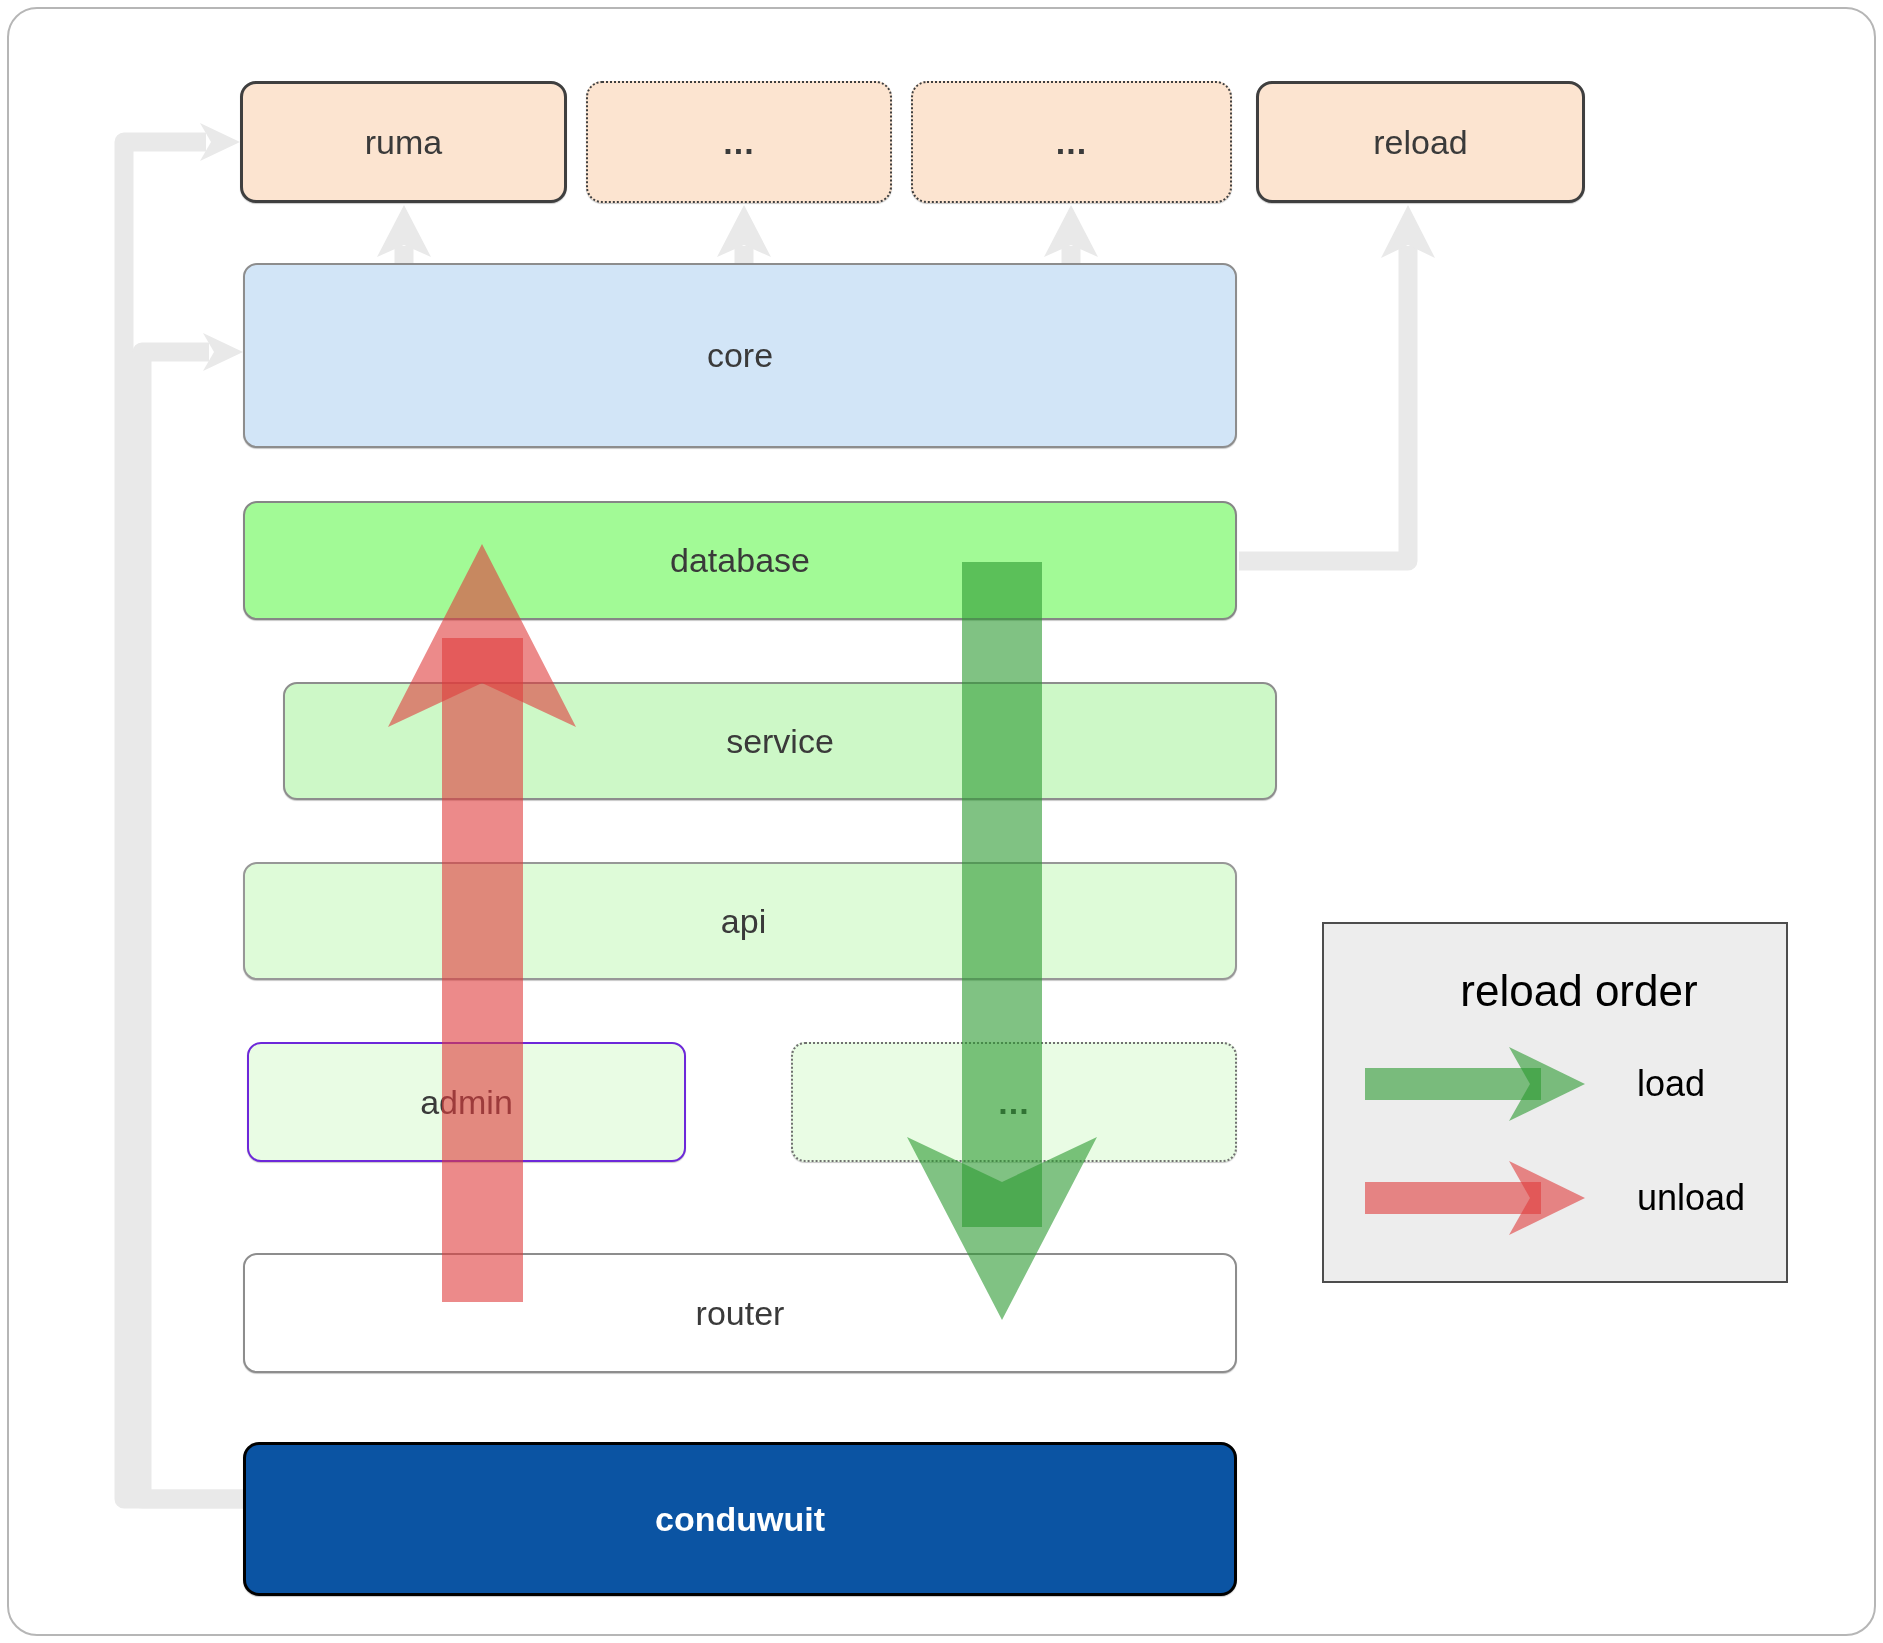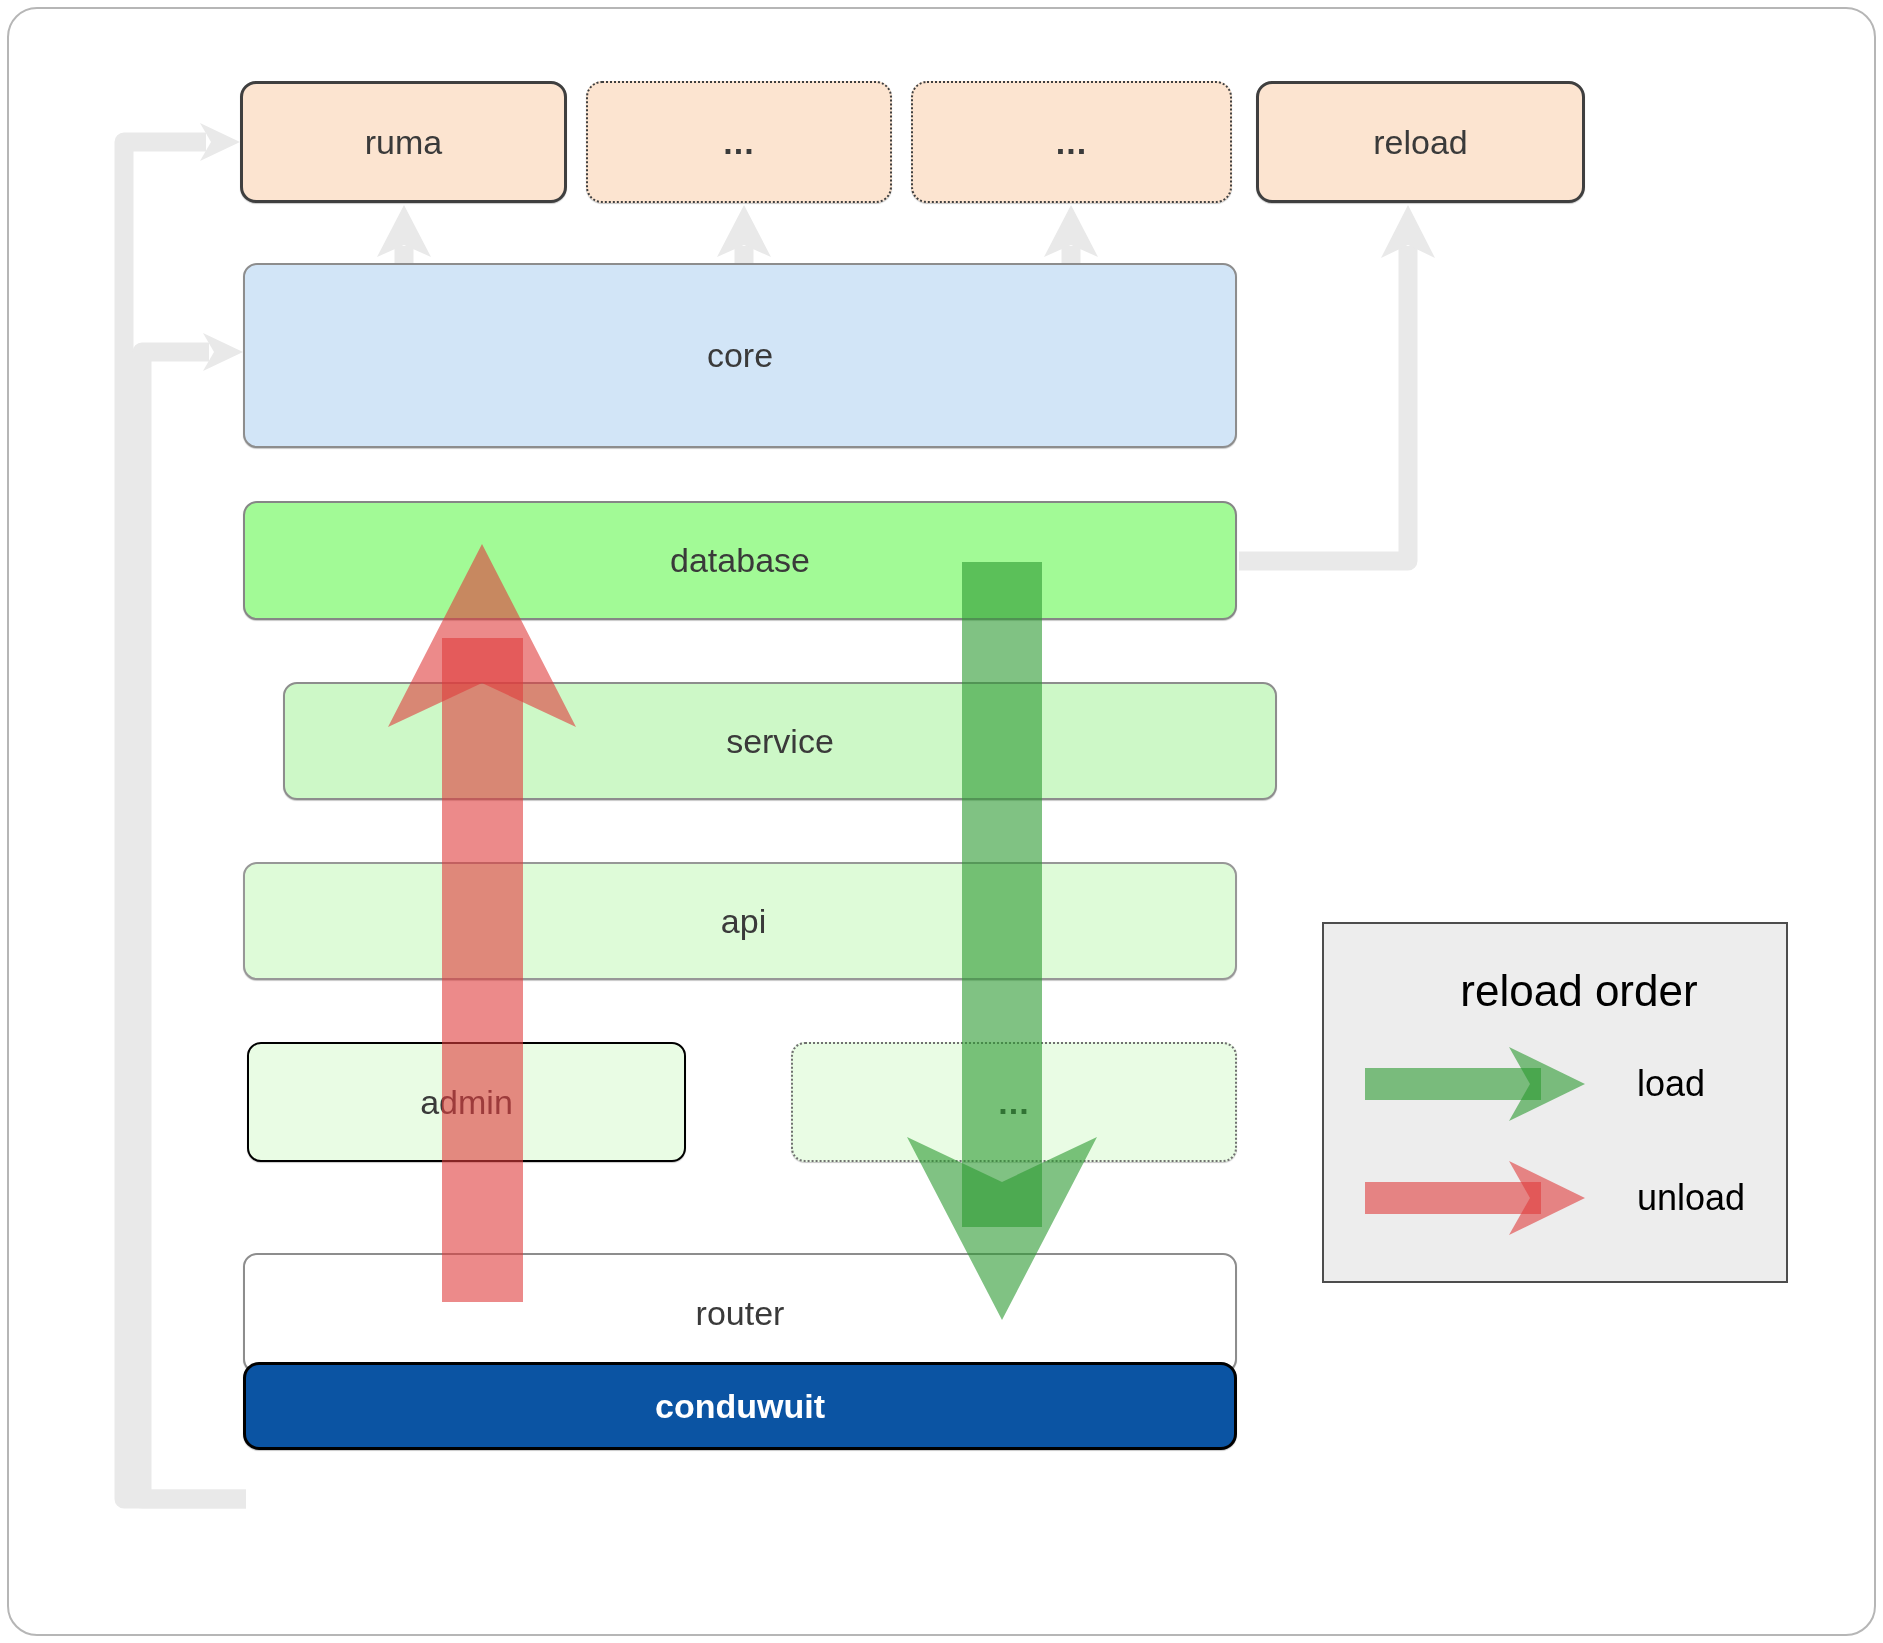--- a/index.html
+++ b/index.html
@@ -25,26 +25,26 @@
   
   #node-core{left:243px;top:263px;width:994px;height:185px;background:#d2e5f7;
     border:2px solid #8d8d8d;border-radius:14px;}
   #node-database{left:243px;top:501px;width:994px;height:119px;background:#a2fa96;
     border:2px solid #868686;border-radius:14px;}
   #node-service{left:243px;top:682px;width:994px;height:118px;background:#cdf8c7;
     border:2px solid #8d8d8d;border-radius:14px;margin-left:40px;}
   #node-api{left:243px;top:862px;width:994px;height:118px;background:#defbd8;
     border:2px solid #979797;border-radius:14px;padding-left:7px;}
   #node-admin{left:247px;top:1042px;width:439px;height:120px;background:#e9fce4;
-    border:2px solid #000000;border-radius:14px;}
+    border:2px solid #6d28d9;border-radius:14px;}
   #node-dots3{left:791px;top:1042px;width:446px;height:120px;background:#e9fce4;
     border:2px dotted #707070;border-radius:14px;}
   #node-router{left:243px;top:1222px;width:994px;height:120px;background:#ffffff;
     border:2px solid #8d8d8d;border-radius:14px;margin-top:31px;}
-  #node-conduwuit{left:243px;top:1362px;width:994px;height:88px;background:#0b54a3;
+  #node-conduwuit{left:243px;top:1442px;width:994px;height:154px;background:#0b54a3;
     border:3px solid #000000;border-radius:16px;color:#ffffff;font-weight:bold;}
   
   .legend{position:absolute;left:1322px;top:922px;width:466px;height:361px;
     box-sizing:border-box;background:#ededed;border:2px solid #4d4d4d;}
   .legend-title{position:absolute;left:0;top:42px;width:100%;text-align:center;
     font-size:44px;color:#000000;padding-left:24px;}
   .legend-arrow{position:absolute;left:41px;}
   .legend-arrow.load{top:122px;}
   .legend-arrow.unload{top:236px;}
   .legend-label{position:absolute;left:313px;font-size:36px;color:#000000;line-height:40px;}

